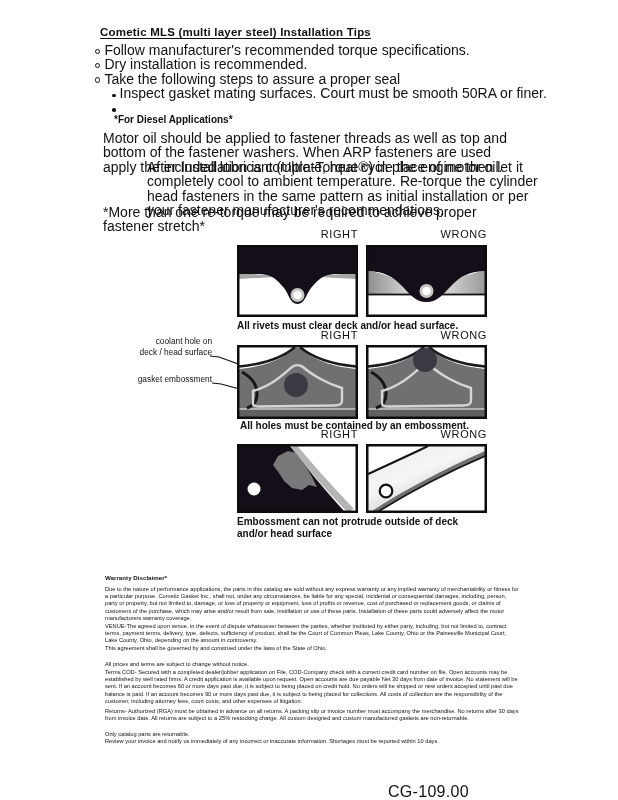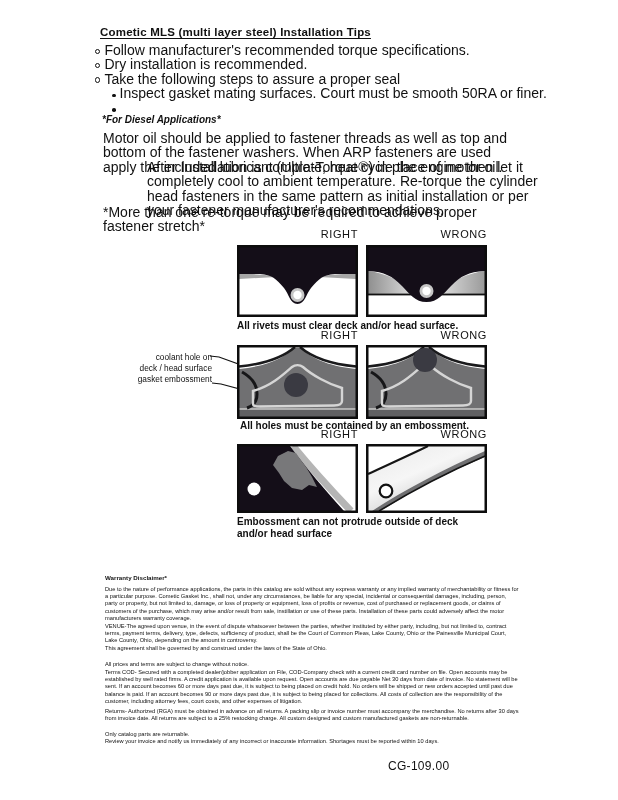--- a/index.html
+++ b/index.html
@@ -16,38 +16,38 @@
         margin-right:4px;vertical-align:1px;}
   .h-diesel{font-size:10px;font-weight:bold;}
   .para{font-size:14px;line-height:14.4px;width:412px;}
   .rw{font-size:11px;letter-spacing:.6px;width:121px;text-align:right;}
   .cap{font-size:10px;font-weight:bold;line-height:11.5px;}
   .sm-label{font-size:8.3px;text-align:right;width:124px;line-height:11px;}
   .dbox{width:121px;}
   .dbox svg{display:block;}
   .legal{font-size:5.7px;line-height:7.2px;width:414px;}
   .legal-h{font-size:6.2px;font-weight:bold;}
-  .pageno{font-size:12px;letter-spacing:.3px;}
+  .pageno{font-size:16px;letter-spacing:.3px;margin-top:24px;}
 </style>
 </head>
 <body>
 
 <div class="page">
 
   <div class="abs title" style="left:100px;top:26px;">Cometic MLS (multi layer steel) Installation Tips</div>
 
   <div class="abs" style="left:95px;top:43px;">
     <div class="brow"><span class="dot1"></span><span>Follow manufacturer's recommended torque specifications.</span></div>
     <div class="brow"><span class="dot1"></span><span>Dry installation is recommended.</span></div>
     <div class="brow"><span class="dot1"></span><span>Take the following steps to assure a proper seal</span></div>
     <div class="brow sub"><span class="dot2"></span><span>Inspect gasket mating surfaces.  Court must be smooth 50RA or finer.</span></div>
     <div class="brow sub"><span class="dot2"></span></div>
   </div>
 
-  <div class="abs h-diesel" style="left:102px;top:114px;font-style:italic;">*For Diesel Applications*</div>
+  <div class="abs h-diesel" style="left:114px;top:114px;">*For Diesel Applications*</div>
   <div class="abs para" style="left:103px;top:131px;">Motor oil should be applied to fastener threads as well as top and bottom of the fastener washers. When ARP fasteners are used apply the included lubricant (Ultra-Torque®) in place of motor oil.</div>
   <div class="abs para" style="left:119px;top:160px;margin-left:28px;">After Installation is complete, heat cycle the engine then let it completely cool to ambient temperature. Re-torque the cylinder head fasteners in the same pattern as initial installation or per your fastener manufacturer's recommendations.</div>
   <div class="abs para" style="left:103px;top:205px;">*More than one re-torque may be required to achieve proper fastener stretch*</div>
 
   <div class="abs rw" style="left:237px;top:228px;">RIGHT</div>
   <div class="abs rw" style="left:366px;top:228px;">WRONG</div>
 
   <div class="abs dbox" style="left:237px;top:245px;">
     <svg width="121" height="72" viewBox="0 0 121 72">
       <rect width="121" height="72" fill="#ffffff"></rect>
@@ -81,21 +81,21 @@
       <circle cx="60.5" cy="46" r="4.2" fill="#ffffff"></circle>
       <rect x="1.25" y="1.25" width="118.5" height="69.5" fill="none" stroke="#0d0d0d" stroke-width="2.5"></rect>
     </svg>
   </div>
 
   <div class="abs cap" style="left:237px;top:320px;">All rivets must clear deck and/or head surface.</div>
 
   <div class="abs rw" style="left:237px;top:329px;">RIGHT</div>
   <div class="abs rw" style="left:366px;top:329px;">WRONG</div>
 
-  <div class="abs sm-label" style="left:88px;top:336px;margin-top:16px;">
+  <div class="abs sm-label" style="left:88px;top:336px;">
     <div>coolant hole on</div>
     <div>deck / head surface</div>
   </div>
   <div class="abs sm-label" style="left:88px;top:374px;">gasket embossment</div>
 
   <svg class="abs" style="left:115px;top:336px;pointer-events:none;" width="190" height="72" viewBox="0 0 190 72">
     <polyline points="95,20 104,21 181,49" fill="none" stroke="#111" stroke-width="1.2"></polyline>
     <polyline points="97,47 106,48 151,60" fill="none" stroke="#111" stroke-width="1.2"></polyline>
   </svg>
 

